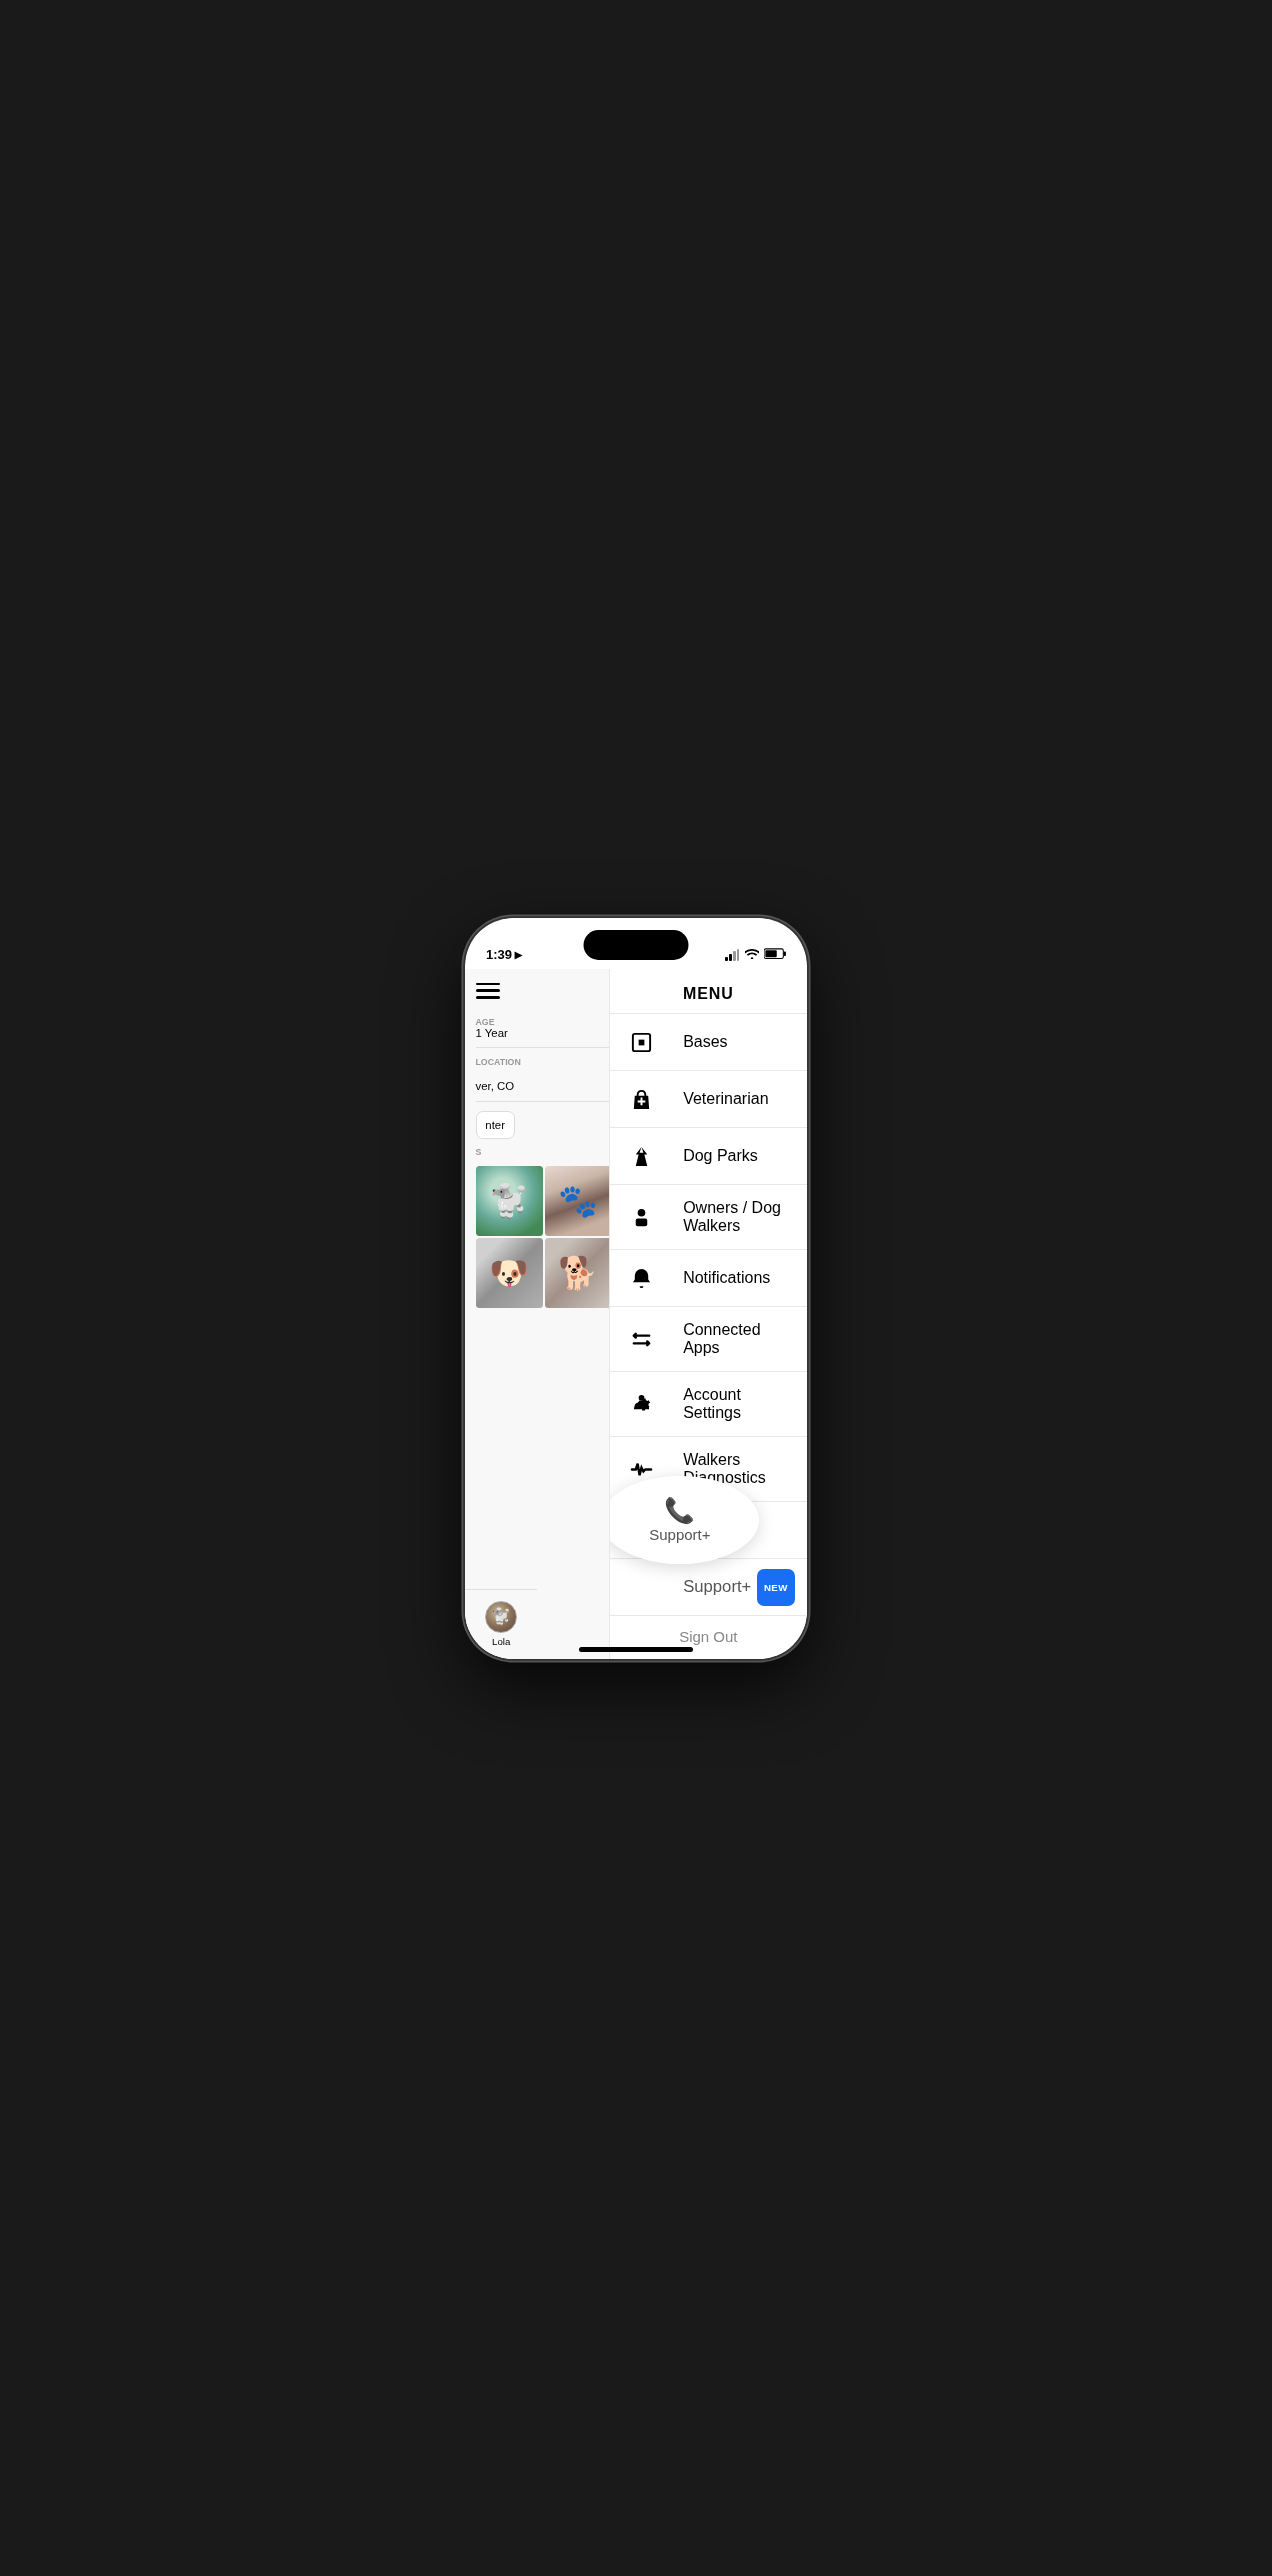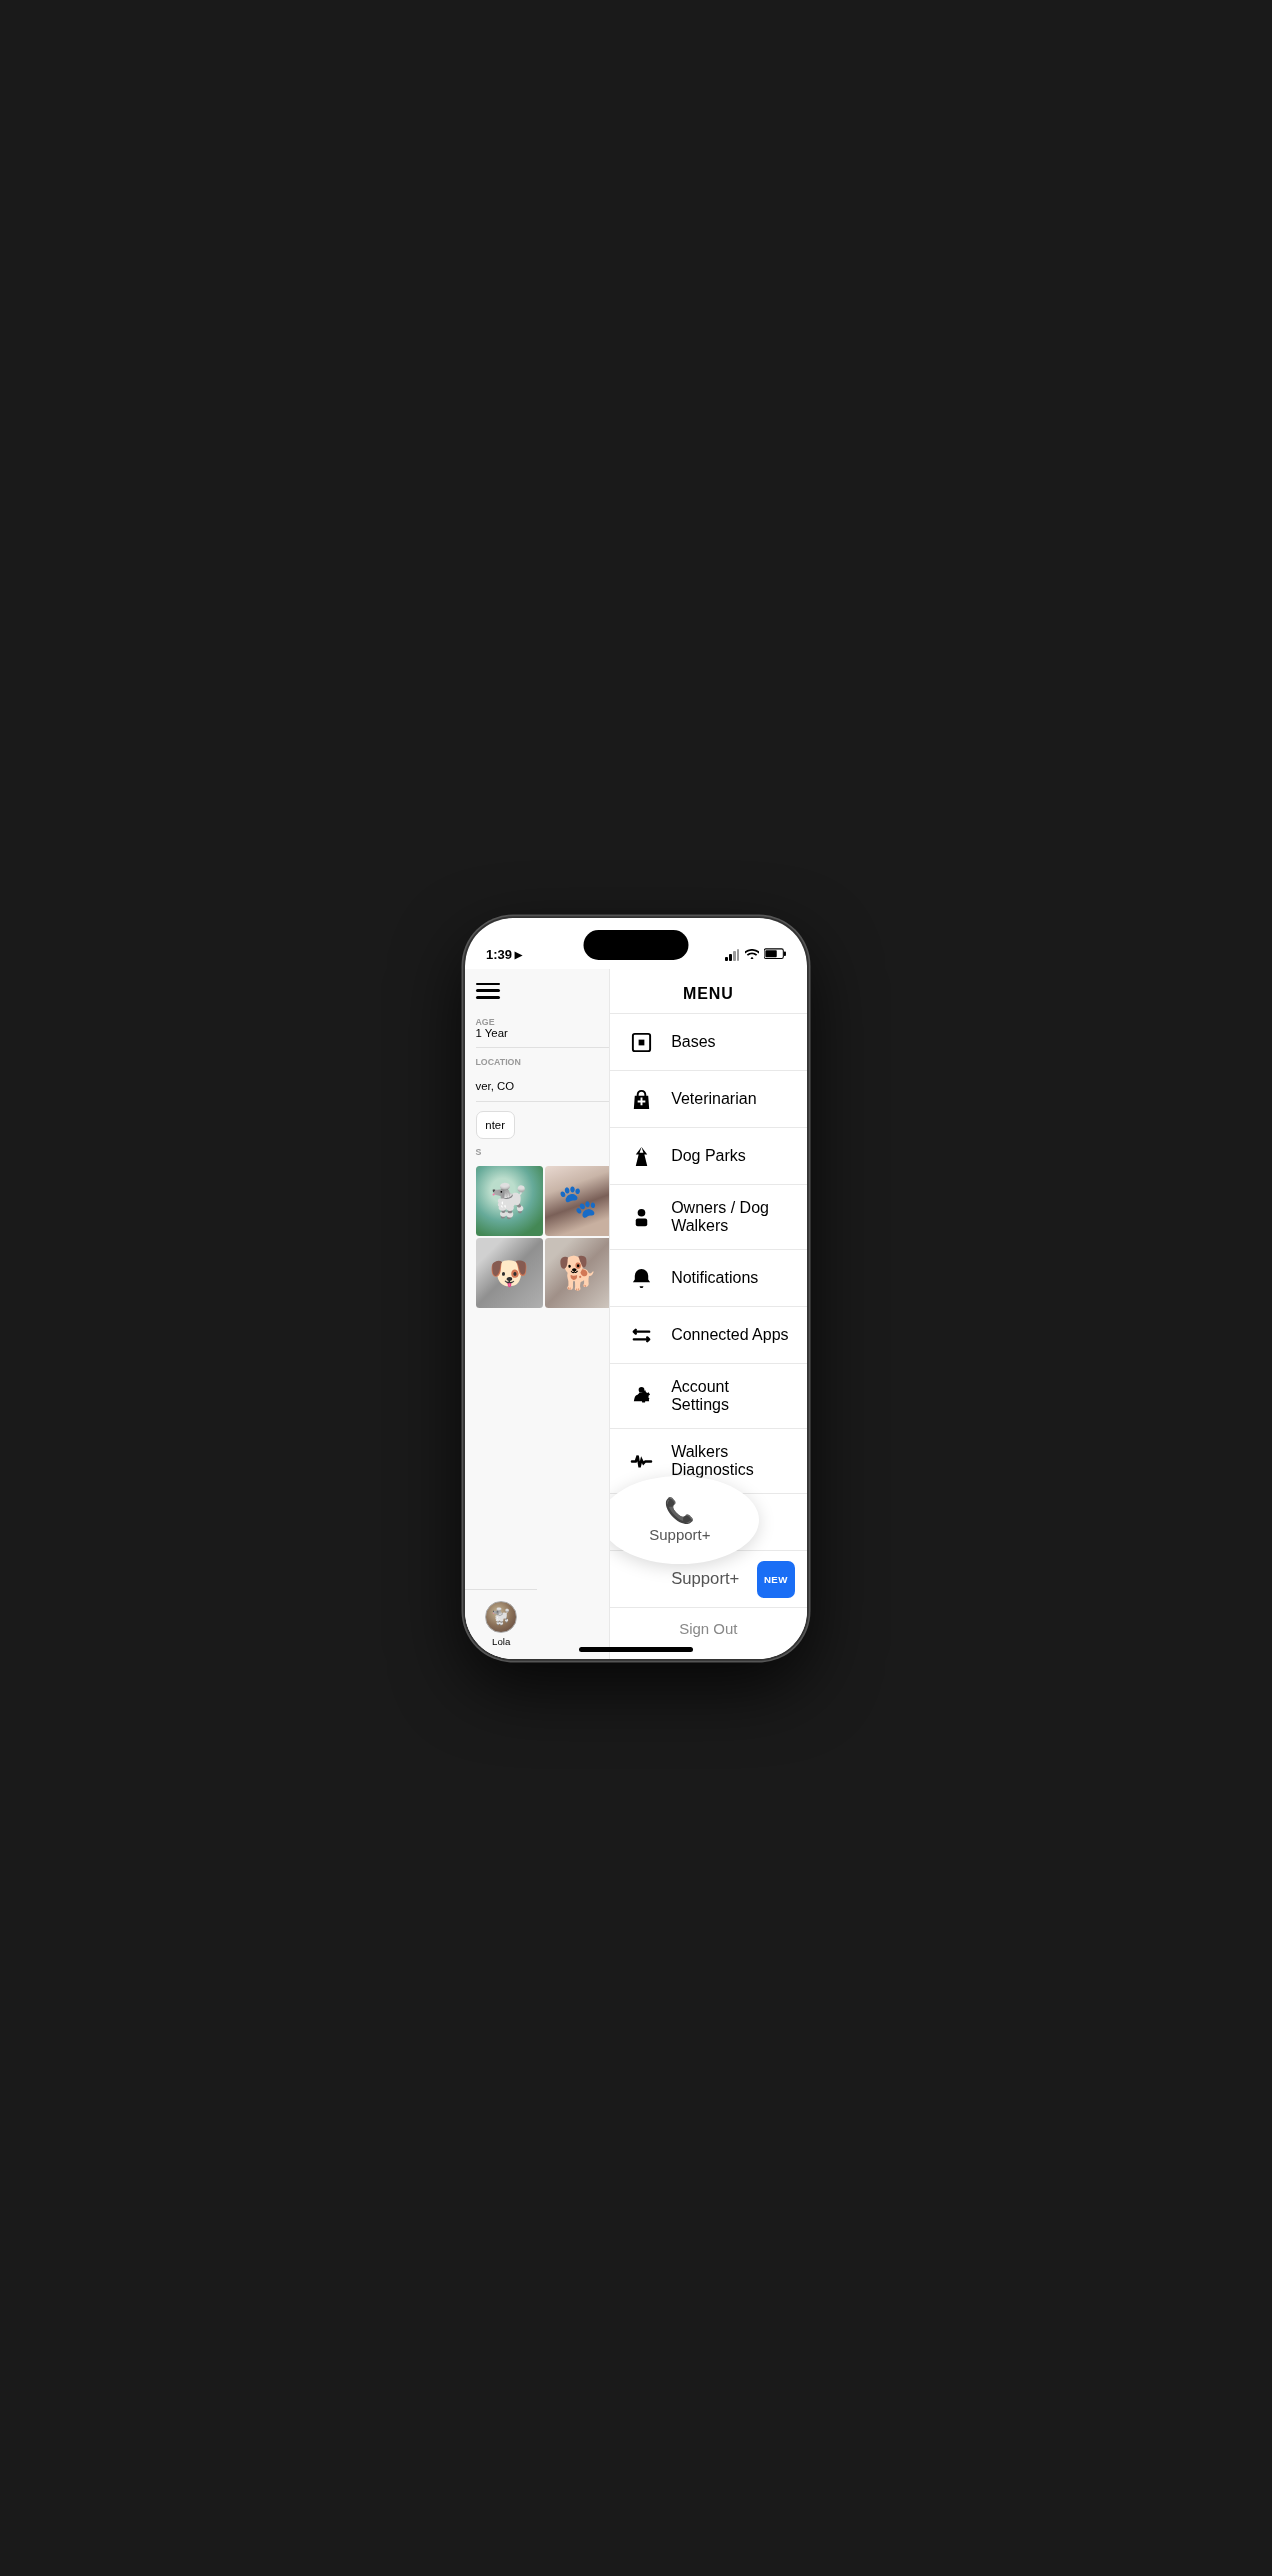--- a/index.html
+++ b/index.html
@@ -267,21 +267,21 @@
       font-weight: 700;
       letter-spacing: 0.9px;
       text-align: center;
       padding: 16px 0 10.5px;
       color: #000;
     }
 
     .menu-item {
       display: flex;
       align-items: center;
-      gap: 16px;
+      gap: 28px;
       padding: 14px 17.5px;
       border-top: 0.9px solid #e8e8e8;
       cursor: pointer;
       position: relative;
     }
 
     .menu-icon {
       width: 28px;
       height: 28px;
       display: flex;

